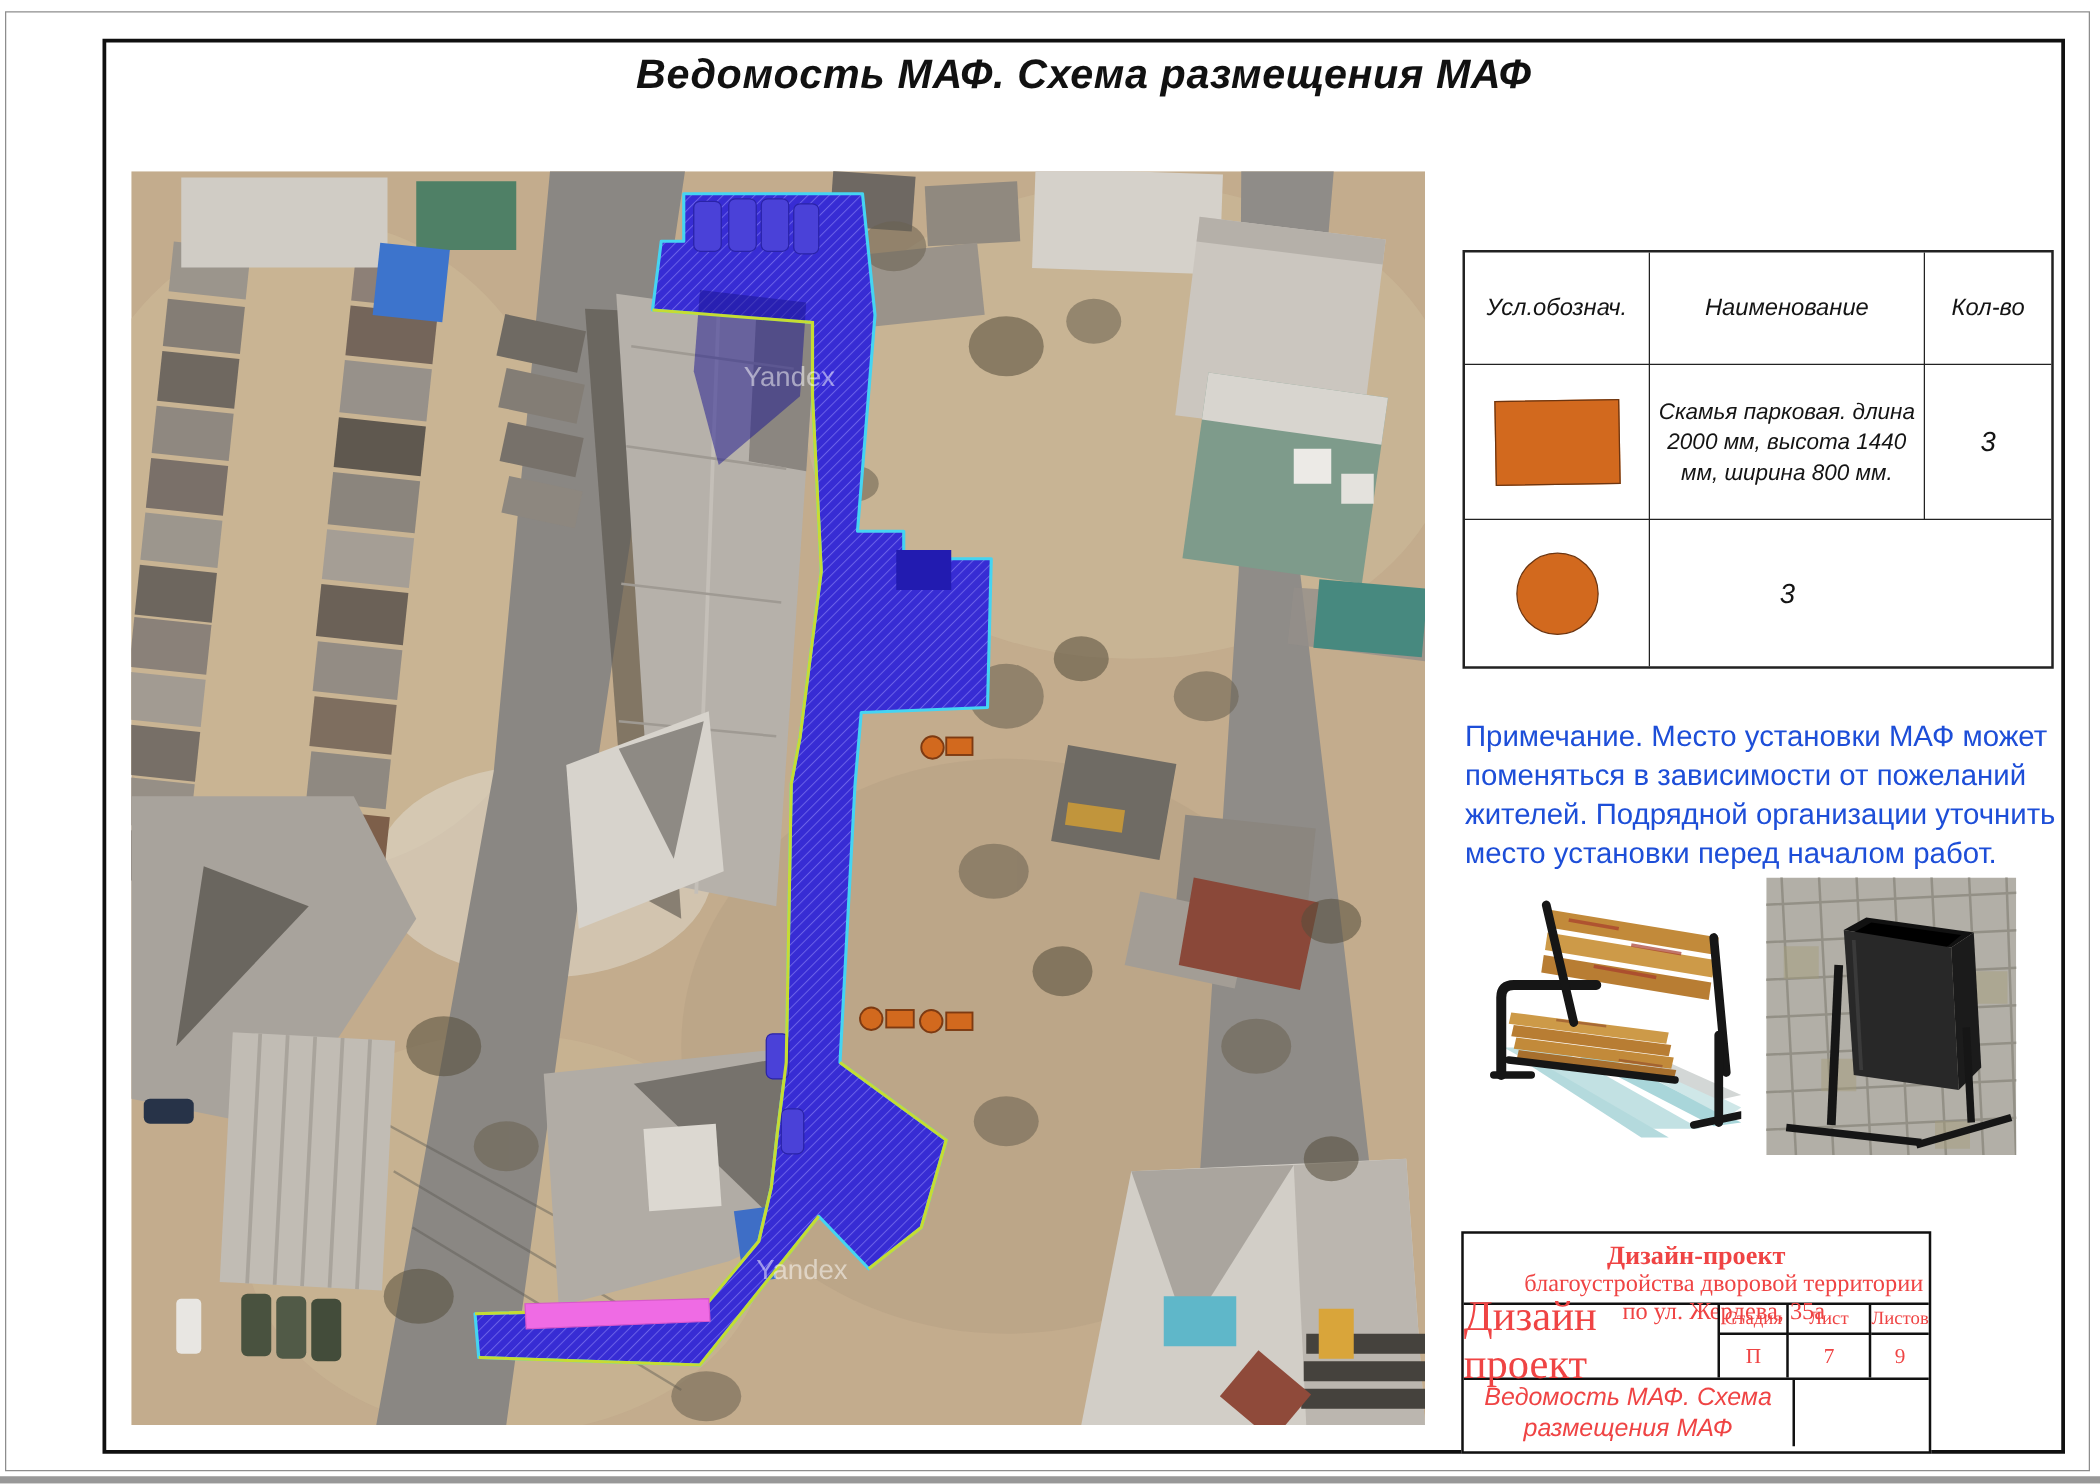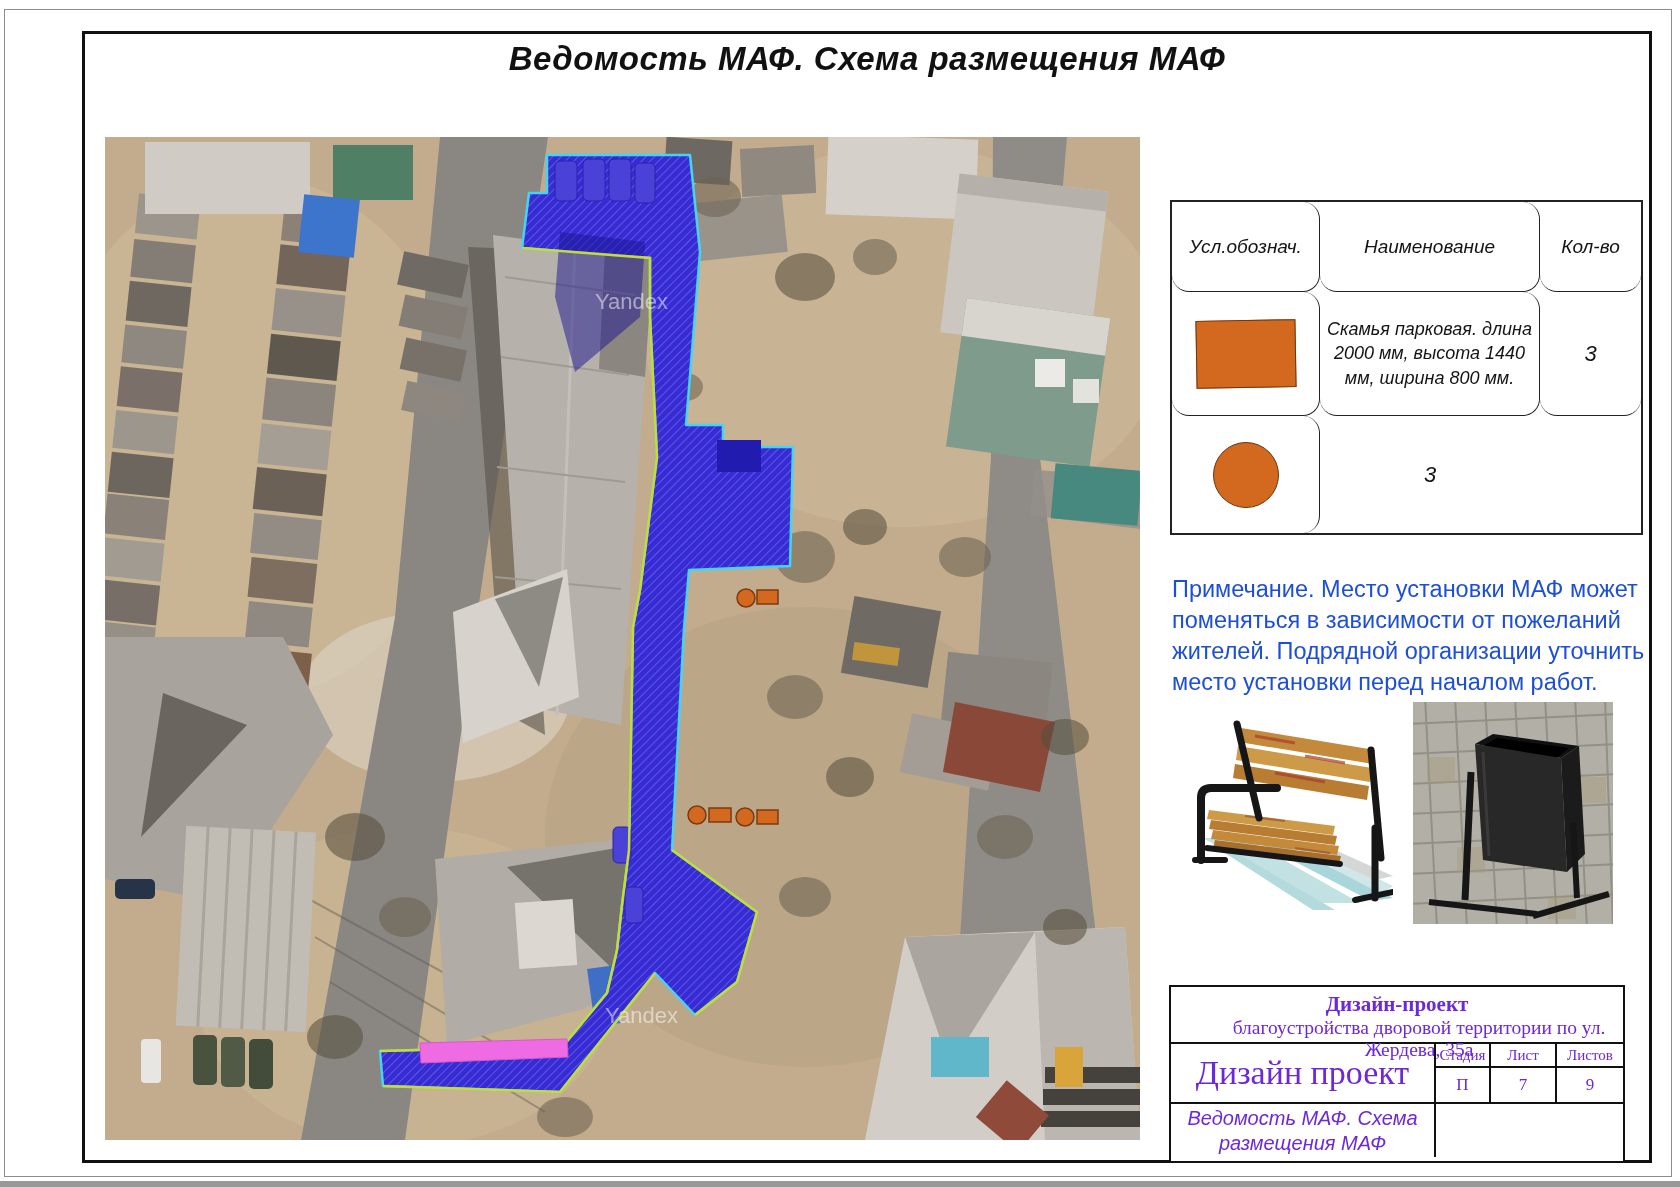--- a/index.html
+++ b/index.html
@@ -13,40 +13,40 @@
         font-size:33px;font-style:italic;font-weight:700;letter-spacing:.5px;color:#111;}
   .map{position:absolute;left:105px;top:137px;width:1035px;height:746px;}
   .map svg{display:block;}
 
   
   .maf-table{position:absolute;left:1170px;top:200px;display:grid;
         grid-template-columns:148px 220px 101px;grid-template-rows:90px 124px 117px;
         border:2px solid #222;box-sizing:content-box;color:#141414;}
   .maf-table .cell{border-right:1.5px solid #222;border-bottom:1.5px solid #222;
         display:flex;align-items:center;justify-content:center;text-align:center;
-        font-style:italic;padding:2px 6px;box-sizing:border-box;border-radius:17px;}
+        font-style:italic;padding:2px 6px;box-sizing:border-box;}
   .maf-table .last-col{border-right:none;}
   .maf-table .last-row{border-bottom:none;}
   .maf-table .hdr{font-size:19px;}
   .maf-table .name{font-size:18px;line-height:1.35;}
   .maf-table .qty{font-size:22px;}
   .sym-rect{width:98px;height:66px;background:var(--orange);border:1.5px solid #6b3511;
         transform:rotate(-1deg);}
   .sym-circle{width:64px;height:64px;background:var(--orange);border:1.5px solid #6b3511;
         border-radius:50%;}
 
   .note{position:absolute;left:1172px;top:574px;width:486px;font-size:23.5px;
         line-height:1.32;color:#1d4ed8;}
 
   .figure-bench{position:absolute;left:1185px;top:698px;width:208px;height:215px;}
   .figure-bin{position:absolute;left:1413px;top:702px;width:200px;height:222px;}
 
   
-  .title-block{position:absolute;left:1169px;top:985px;width:456px;height:178px;
-        border:2.5px solid #111;box-sizing:border-box;color:#6d28d9;
+  .title-block{position:absolute;left:1169px;top:985px;width:376px;height:178px;
+        border:2.5px solid #111;box-sizing:border-box;color:#ef4444;
         font-family:"Liberation Serif",serif;background:#fff;}
   .tb-row-a{height:57px;border-bottom:2.5px solid #111;box-sizing:border-box;
         text-align:center;padding-top:5px;}
   .tb-proj-bold{font-weight:700;font-size:21px;}
   .tb-proj-rest{font-size:19.5px;padding-left:44px;}
   .tb-row-b{height:60px;border-bottom:2.5px solid #111;box-sizing:border-box;display:flex;}
   .tb-org{width:265px;border-right:2.5px solid #111;box-sizing:border-box;display:flex;
         align-items:center;justify-content:center;font-size:34px;}
   .tb-cols{flex:1;display:grid;grid-template-columns:55px 66px 1fr;grid-template-rows:24px 1fr;}
   .tb-cols .c{display:flex;align-items:center;justify-content:center;box-sizing:border-box;

